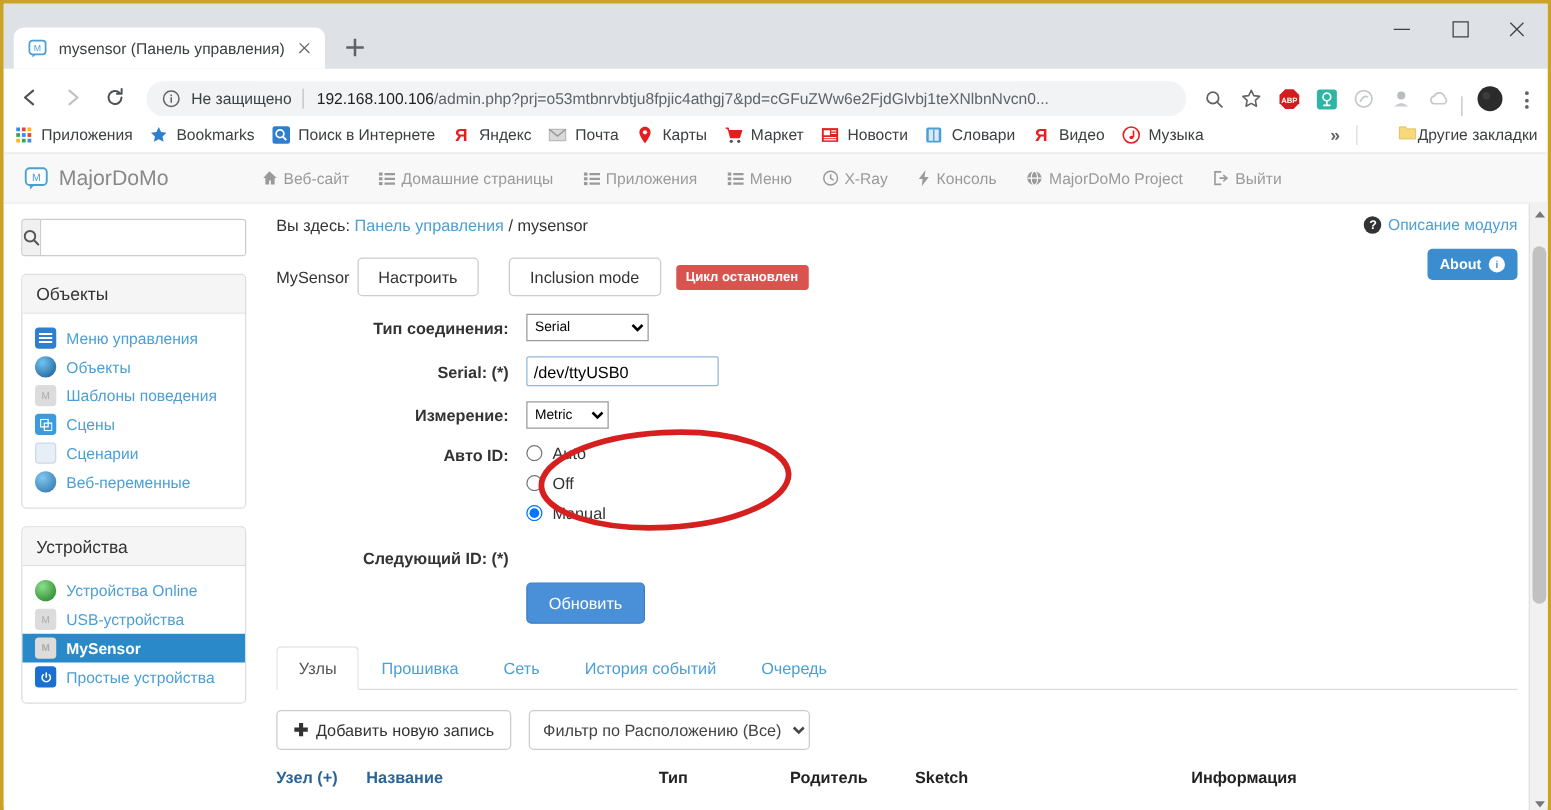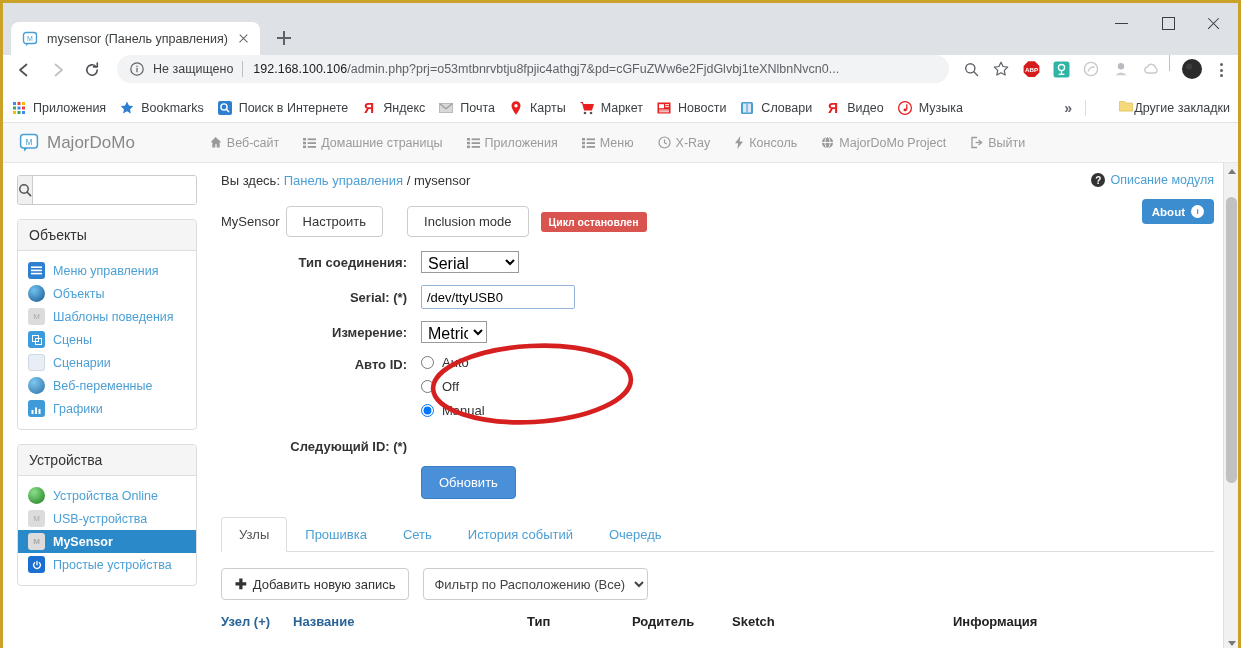--- a/index.html
+++ b/index.html
@@ -40,21 +40,21 @@
   .wincontrols { position:absolute; right:0; top:0; height:40px; display:flex; }
   .wc { width: 46px; height: 40px; position:relative; }
   .wc-min::before { content:''; position:absolute; left:15px; top:20px; width:13px; height:1.3px; background:#3c4043; }
   .wc-max::before { content:''; position:absolute; left:16px; top:14px; width:11px; height:11px; border:1.3px solid #3c4043; }
   .wc-close::before, .wc-close::after {
     content:''; position:absolute; left:14px; top:19.5px; width:15px; height:1.3px; background:#3c4043;
   }
   .wc-close::before { transform:rotate(45deg);} .wc-close::after{transform:rotate(-45deg);}
 
   
-  .toolbar { height: 38px; background:#fff; display:flex; align-items:flex-start; padding: 0 6px; }
+  .toolbar { height: 38px; background:#fff; display:flex; align-items:flex-end; padding: 0 6px; }
   .navbtn { width: 30px; height:30px; margin-right:4px; position:relative; display:flex;
             align-items:center; justify-content:center; }
   .omnibox {
     flex:1; height: 28px; background:#f1f3f4; border-radius:14px; display:flex; align-items:center;
     padding: 0 4px 0 12px; margin: 0 6px; min-width: 0;
   }
   .omni-info { width:16px; height:16px; flex:0 0 16px; margin-right:8px; }
   .omni-secure { font-size:12.5px; color:#3c4043; white-space:nowrap; margin-right:9px; }
   .omni-sep { width:1px; height:16px; background:#bdc1c6; margin-right:10px; flex:0 0 1px; }
   .omni-url { font-size:12.5px; white-space:nowrap; overflow:hidden; text-overflow:ellipsis; flex:1;
@@ -125,21 +125,21 @@
   .mstrip-label { font-size:13px; color:#333; margin-right:6px; }
   .btn-plain { background:#fff; border:1px solid #ccc; border-radius:4px;
                padding:7px 16px; font-size:13px; color:#333;
                font-family:"Liberation Sans",sans-serif; }
   .badge-red { background:#d9534f; color:#fff; border-radius:3px; padding:4px 8px;
                font-size:10.5px; font-weight:bold; margin-left:12px; }
 
   .frow { display:flex; align-items:center; margin-bottom:12px; }
   .flabel { width:200px; text-align:right; padding-right:14px; font-size:13px;
             font-weight:bold; color:#333; flex:0 0 200px; }
-  select.fctl { font-size:16px; padding:2px 2px; font-family:"Liberation Sans",sans-serif;
+  select.fctl { font-size:11px; padding:2px 2px; font-family:"Liberation Sans",sans-serif;
                 border:1px solid #9a9a9a; background:#fff; height:22px;}
   input.fctl { border:1px solid #93b6d8; border-radius:2px; height:24px; padding:0 5px;
                font-size:13px; width:154px; font-family:"Liberation Sans",sans-serif; outline:none;}
   .radio-row { display:flex; align-items:center; margin-bottom:9px; }
   .radio-row input { margin:0 8px 0 0; }
   .radio-row label { font-size:13px; color:#333; }
   .btn-primary { background:#4a90d9; border:1px solid #3a7fc4; color:#fff; border-radius:4px;
                  padding:8px 17px; font-size:13px; font-family:"Liberation Sans",sans-serif; }
 
   .tabs { display:flex; border-bottom:1px solid #ddd; margin-top:18px; }
@@ -551,30 +551,20 @@
             <span>Сцены</span>
           </div>
           <div class="side-item">
             <span class="side-ico" style="background:#e7eef6;border:1px solid #cfd9e3;"></span>
             <span>Сценарии</span>
           </div>
           <div class="side-item">
             <span class="side-ico" style="background:radial-gradient(circle at 35% 30%, #7fc8ee, #2a6ea8);border-radius:50%;"></span>
             <span>Веб-переменные</span>
           </div>
-          <div class="side-item">
-            <span class="side-ico" style="background:#3e9bd8;display:flex;align-items:flex-end;justify-content:center;padding-bottom:3px;">
-              <svg width="11" height="8" viewBox="0 0 11 8">
-                  <rect x="0.5" y="4" width="2" height="4" fill="#fff"></rect>
-                  <rect x="4" y="1.5" width="2" height="6.5" fill="#fff"></rect>
-                  <rect x="7.5" y="3" width="2" height="5" fill="#fff"></rect>
-                </svg>
-            </span>
-            <span>Графики</span>
-          </div>
         </div>
       </div>
 
       <div class="panel">
         <div class="panel-head">Устройства</div>
         <div class="panel-body">
           <div class="side-item">
             <span class="side-ico" style="background:radial-gradient(circle at 35% 30%, #8ae08a, #1e7a1e);border-radius:50%;"></span>
             <span>Устройства Online</span>
           </div>

